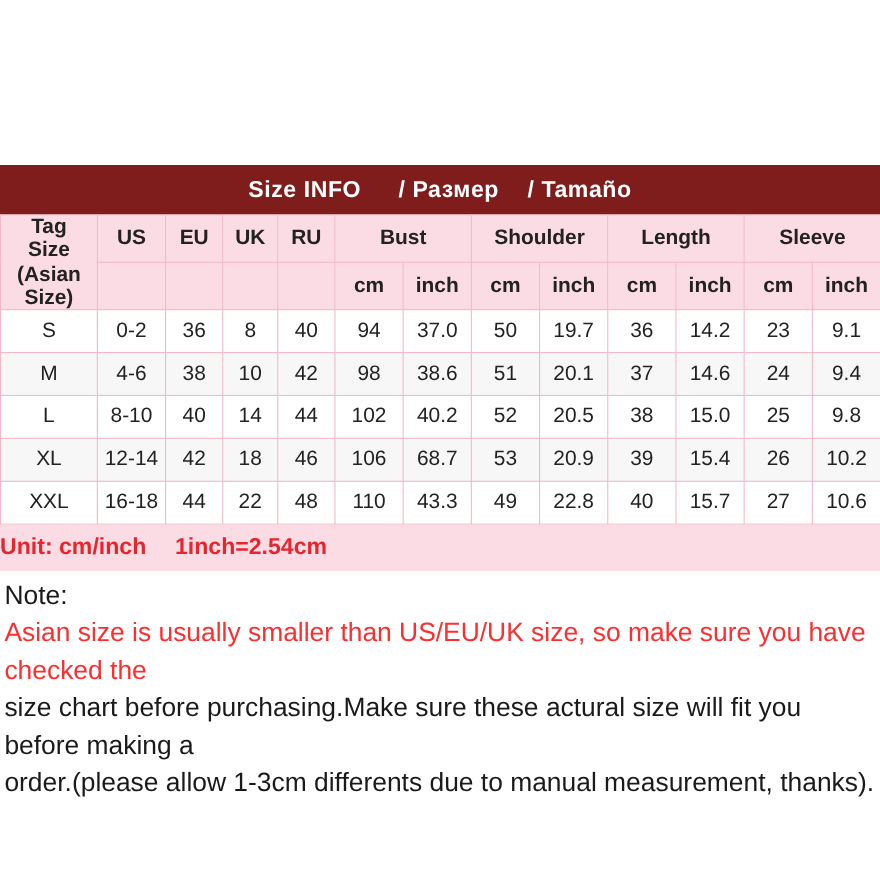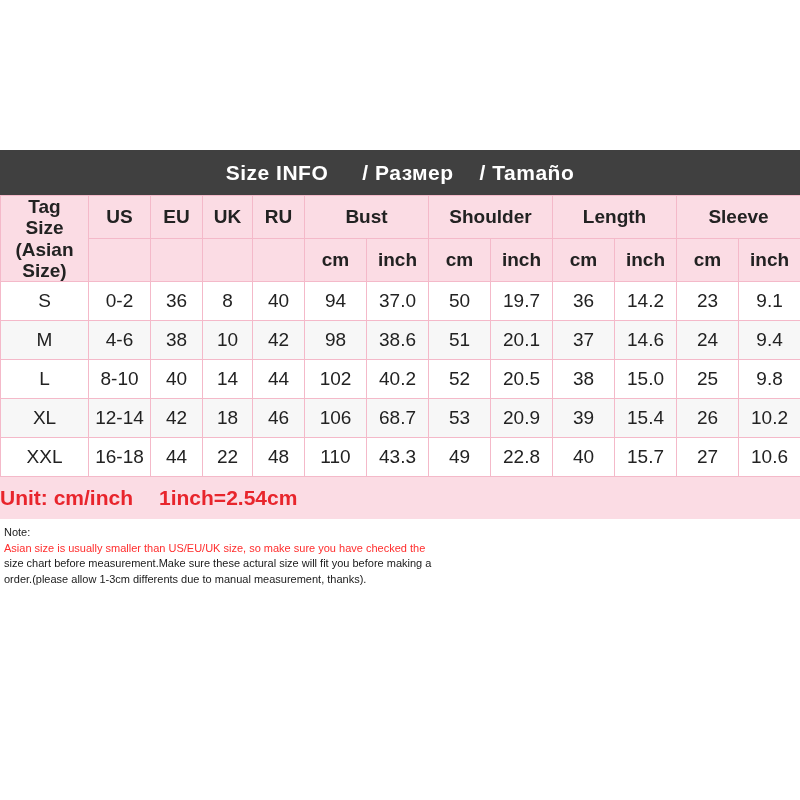--- a/index.html
+++ b/index.html
@@ -18,21 +18,21 @@
     overflow: hidden;
   }
   .chart-wrap {
     position: absolute;
     left: 0;
     top: 150px;
     width: 800px;
   }
   .title-bar {
     height: 45px;
-    background: #404040;
+    background: #7f1d1d;
     display: flex;
     align-items: center;
     justify-content: center;
     color: #ffffff;
     font-size: 21px;
     font-weight: bold;
     letter-spacing: 0.5px;
   }
   .title-bar .seg { white-space: pre; }
 
@@ -72,21 +72,21 @@
     display: flex;
     align-items: center;
     color: #e8252c;
     font-size: 21px;
     font-weight: bold;
   }
   .unit-bar .sp { display: inline-block; width: 26px; }
 
   .note {
     padding: 6px 4px 0 4px;
-    font-size: 11px;
+    font-size: 24px;
     color: #1a1a1a;
     line-height: 1.42;
   }
   .note .red { color: #ff2d2d; }
   .note .line { display: block; }
   
   col.c0 { width: 88px; }
   col.c1 { width: 62px; }
   col.c2 { width: 52px; }
   col.c3 { width: 50px; }
@@ -246,18 +246,18 @@
 
     <div class="unit-bar">
       <span>Unit: cm/inch</span>
       <span class="sp"></span>
       <span>1inch=2.54cm</span>
     </div>
 
     <div class="note">
       <span class="line">Note:</span>
       <span class="line red">Asian size is usually smaller than US/EU/UK size, so make sure you have checked the</span>
-      <span class="line">size chart before measurement.Make sure these actural size will fit you before making a</span>
+      <span class="line">size chart before purchasing.Make sure these actural size will fit you before making a</span>
       <span class="line">order.(please allow 1-3cm differents due to manual measurement, thanks).</span>
     </div>
 
   </div>
 </div>
 
 </body></html>

